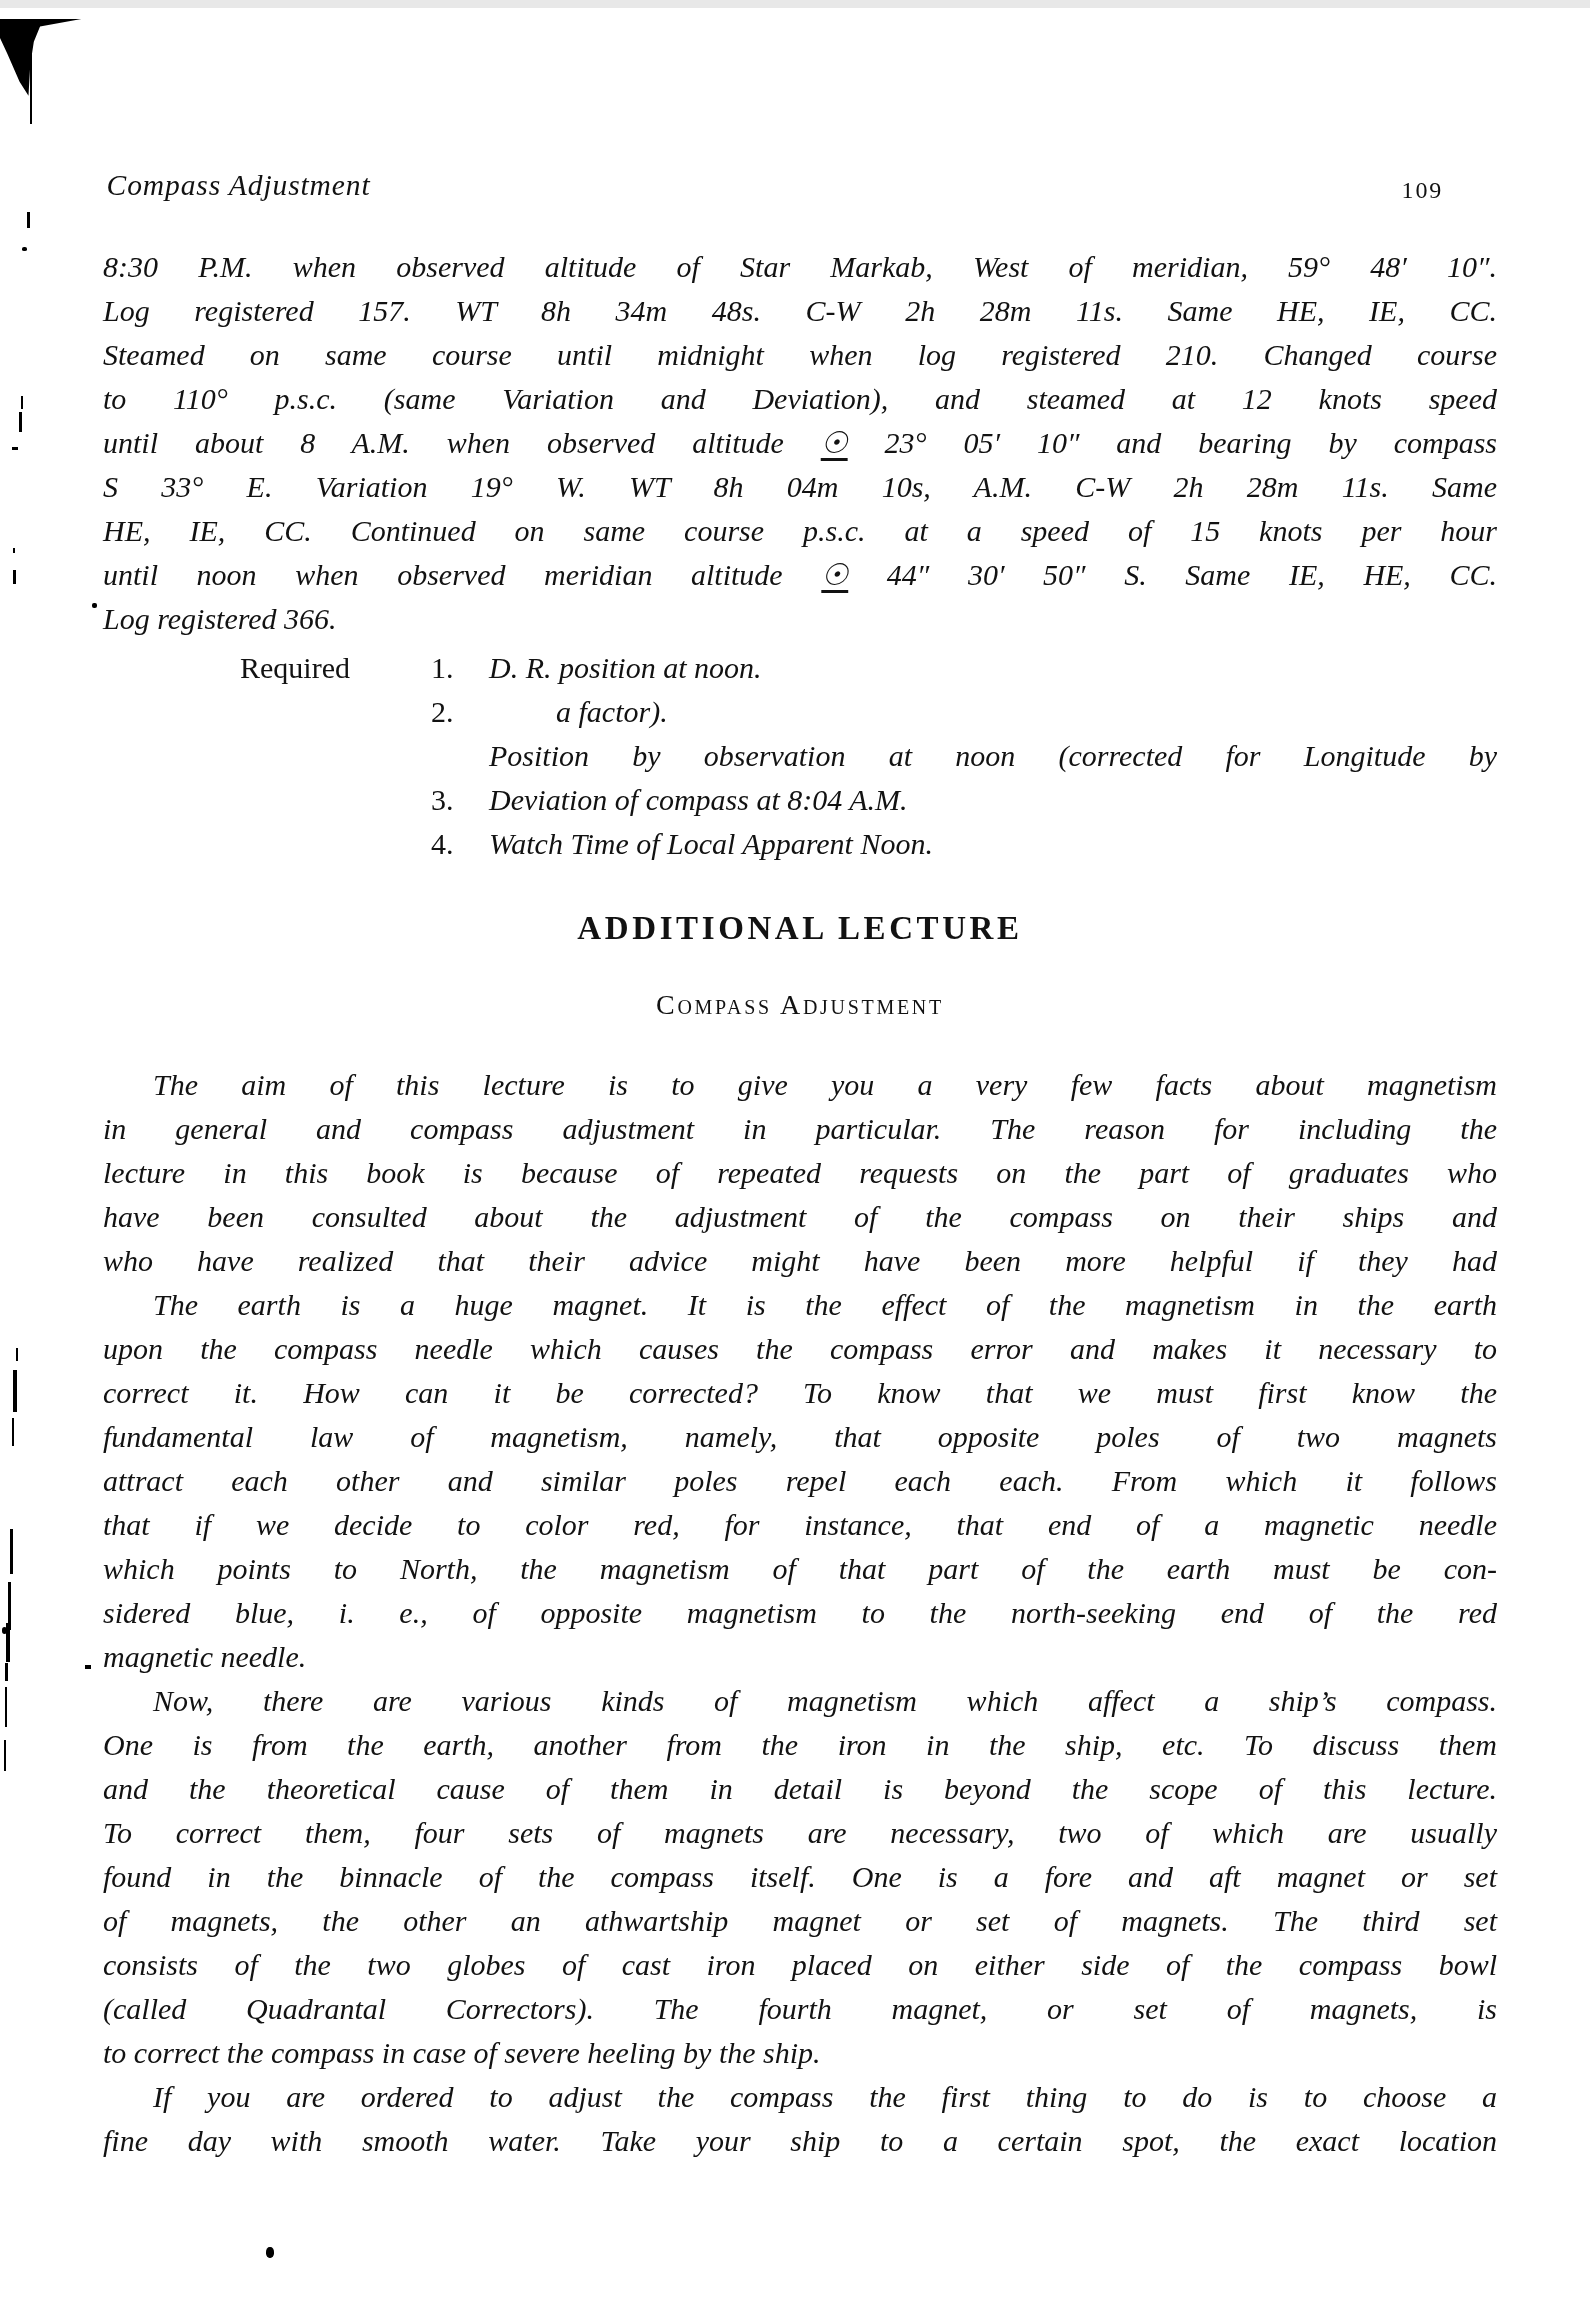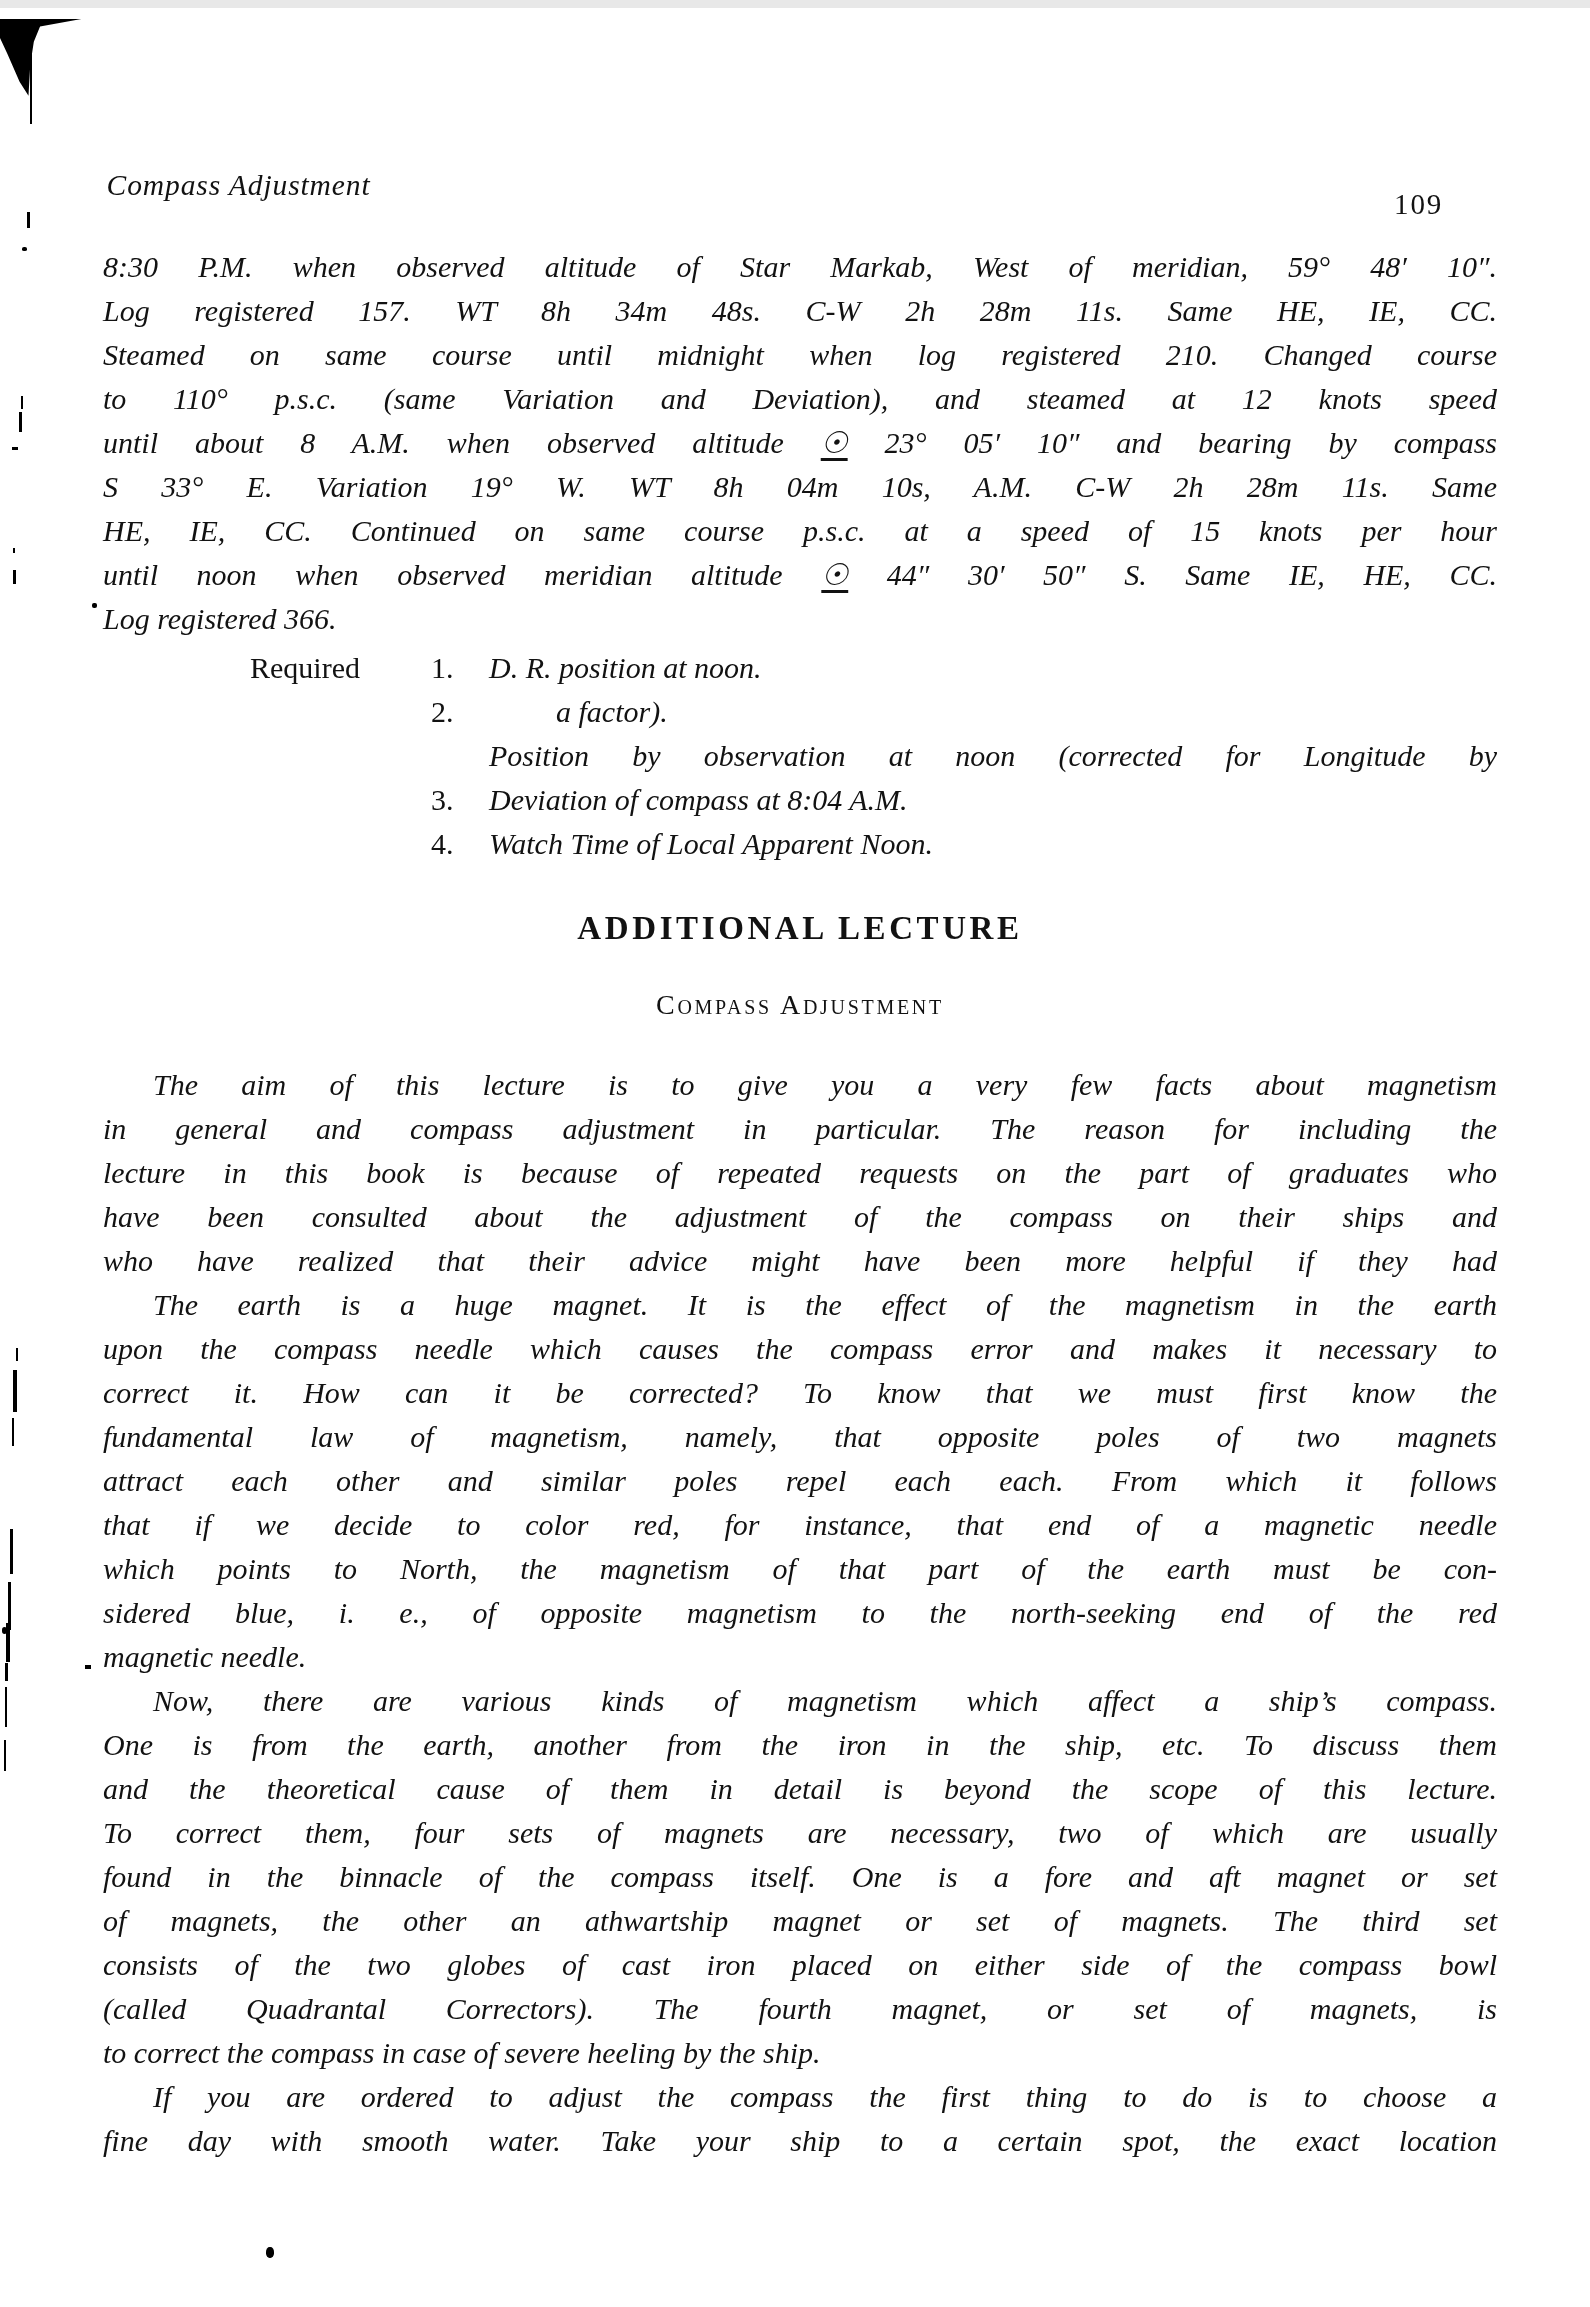--- a/index.html
+++ b/index.html
@@ -10,33 +10,33 @@
     background:#ffffff;
     color:#121212;
     font-family:"Liberation Serif", serif;
     overflow:hidden;
   }
   .content { position:absolute; left:103px; top:0; width:1394px; }
 
   
   .running-head { position:absolute; top:161px; left:0; width:100%; height:39px; }
   .rh-title { position:absolute; left:3.6px; top:0; font-style:italic; font-size:29.5px; letter-spacing:0.9px; }
-  .rh-page  { position:absolute; right:54px; top:19px; font-size:29px; letter-spacing:1.8px; }
+  .rh-page  { position:absolute; right:54px; top:8px; font-size:24px; letter-spacing:1.8px; }
 
   
   .body { position:absolute; top:237px; left:0; width:100%; font-size:30px; line-height:44px; }
   .ln { text-align:left;font-style:italic; }
   .ln.j { text-align:justify; text-align-last:justify; }
   .ln.ind { text-indent:50px; }
   .sun { text-decoration:underline; text-underline-offset:5.4px; }
 
   
   .required { margin-top:5.4px; position:relative; }
   .req-row { position:relative; }
-  .req-label { position:absolute; left:147px; top:0; }
+  .req-label { position:absolute; left:137px; top:0; }
   .req-num { position:absolute; left:328px; top:0; }
   .req-body { margin-left:386px; }
   .req-wrap { padding-left:67px; }
 
   
   .lecture-heading {
     margin:43px 0 0 0; font-weight:bold; text-align:center;
     font-size:33px; line-height:39px; letter-spacing:3.6px;
   }
   .lecture-subheading {

